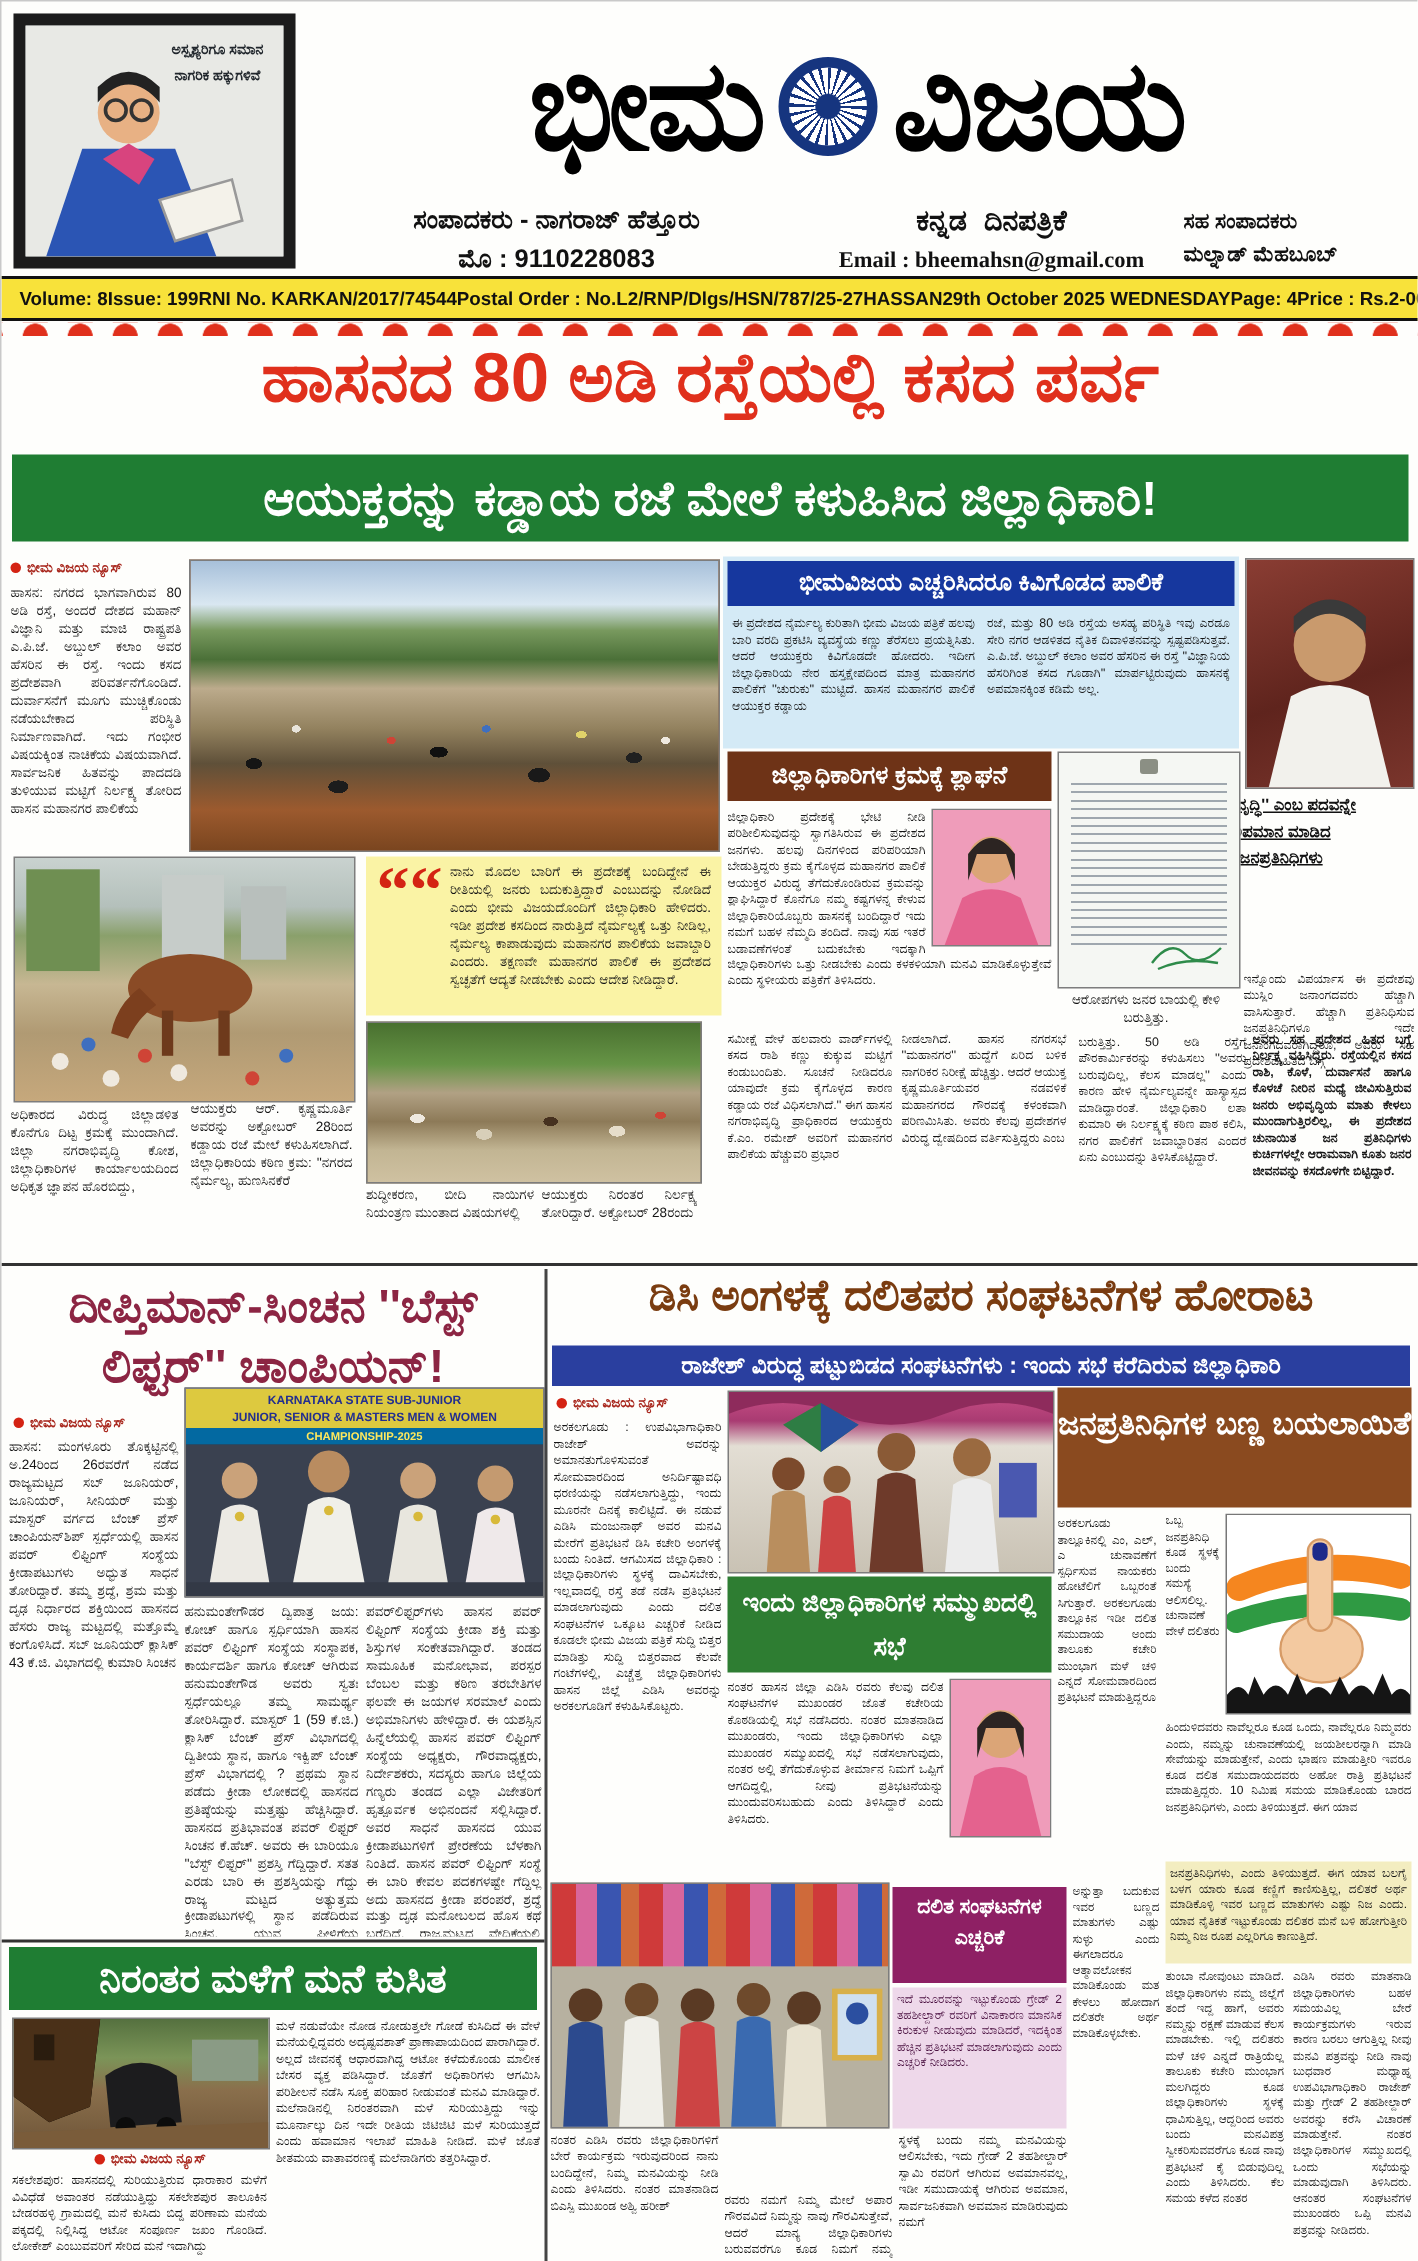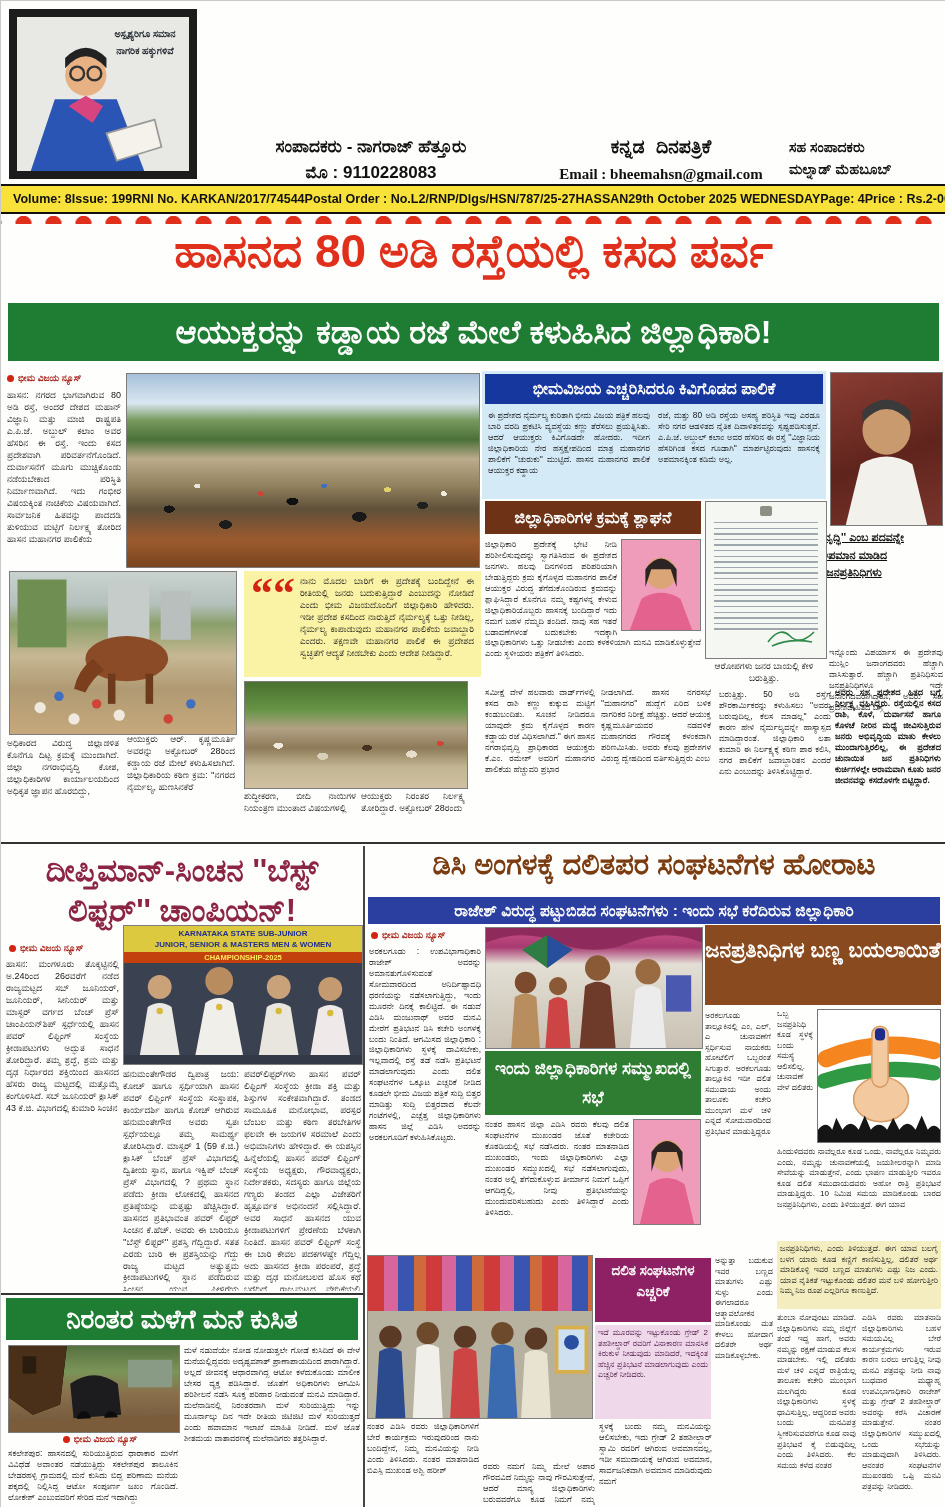--- a/index.html
+++ b/index.html
@@ -46,20 +46,25 @@
       <path d="M30 52 L40 46 L50 52 L44 62 Z" fill="#d8447e"></path>
       <circle cx="40" cy="34" r="12" fill="#e8b184"></circle>
       <path d="M28 30 Q40 16 52 30 L52 24 Q40 12 28 24 Z" fill="#222222"></path>
       <circle cx="35" cy="33" r="4" fill="none" stroke="#333" stroke-width="1.4"></circle>
       <circle cx="45" cy="33" r="4" fill="none" stroke="#333" stroke-width="1.4"></circle>
       <path d="M52 68 L80 60 L84 76 L58 84 Z" fill="#f4f2ea" stroke="#999" stroke-width="1"></path>
     </svg>
     <div class="abs" style="right:2px;top:8px;width:84px;font-size:9.5px;font-weight:bold;color:#20262c;text-align:center;line-height:1.8;">ಅಸ್ಪೃಶ್ಯರಿಗೂ ಸಮಾನ ನಾಗರಿಕ ಹಕ್ಕುಗಳಿವೆ</div>
   </div>
 
+  <div class="abs" style="left:200px;top:6px;width:740px;height:128px;display:flex;align-items:center;justify-content:center;gap:10px;">
+    <span style="font-size:84px;font-weight:900;color:#000;letter-spacing:-2px;">ಭೀಮ</span>
+    <span class="chakra"></span>
+    <span style="font-size:84px;font-weight:900;color:#000;letter-spacing:-2px;">ವಿಜಯ</span>
+  </div>
 
   <div class="abs" style="left:205px;top:136px;width:330px;text-align:center;">
     <div style="font-size:17px;font-weight:bold;color:#111;">ಸಂಪಾದಕರು - ನಾಗರಾಜ್ ಹೆತ್ತೂರು</div>
     <div style="font-size:17px;font-weight:bold;color:#111;margin-top:6px;">ಮೊ : 9110228083</div>
   </div>
   <div class="abs" style="left:540px;top:136px;width:240px;text-align:center;">
     <div style="font-size:19px;font-weight:bold;color:#111;font-family:Liberation Mono, monospace;">ಕನ್ನಡ ದಿನಪತ್ರಿಕೆ</div>
     <div style="font-family:'Liberation Serif',serif;font-size:15px;font-weight:bold;color:#111;margin-top:7px;">Email : bheemahsn@gmail.com</div>
   </div>
   <div class="abs" style="left:788px;top:138px;width:150px;">
@@ -198,21 +203,21 @@
     <span class="dot"></span>
     <span>ಭೀಮ ವಿಜಯ ನ್ಯೂಸ್</span>
   </div>
   <div class="abs body-txt" style="left:5px;top:958px;width:113px;height:332px;">ಹಾಸನ: ಮಂಗಳೂರು ತೊಕ್ಕಟ್ಟಿನಲ್ಲಿ ಅ.24ರಿಂದ 26ರವರೆಗೆ ನಡೆದ ರಾಜ್ಯಮಟ್ಟದ ಸಬ್ ಜೂನಿಯರ್, ಜೂನಿಯರ್, ಸೀನಿಯರ್ ಮತ್ತು ಮಾಸ್ಟರ್ ವರ್ಗದ ಬೆಂಚ್ ಪ್ರೆಸ್ ಚಾಂಪಿಯನ್‌ಶಿಪ್ ಸ್ಪರ್ಧೆಯಲ್ಲಿ ಹಾಸನ ಪವರ್ ಲಿಫ್ಟಿಂಗ್ ಸಂಸ್ಥೆಯ ಕ್ರೀಡಾಪಟುಗಳು ಅದ್ಭುತ ಸಾಧನೆ ತೋರಿದ್ದಾರೆ. ತಮ್ಮ ಶ್ರದ್ಧೆ, ಶ್ರಮ ಮತ್ತು ದೃಢ ನಿರ್ಧಾರದ ಶಕ್ತಿಯಿಂದ ಹಾಸನದ ಹೆಸರು ರಾಜ್ಯ ಮಟ್ಟದಲ್ಲಿ ಮತ್ತೊಮ್ಮೆ ಕಂಗೊಳಿಸಿದೆ. ಸಬ್ ಜೂನಿಯರ್ ಕ್ಲಾಸಿಕ್ 43 ಕೆ.ಜಿ. ವಿಭಾಗದಲ್ಲಿ ಕುಮಾರಿ ಸಿಂಚನ</div>
 
   <div class="photo" style="left:122px;top:924px;width:238px;height:138px;background:#333946;">
     <div style="background:#ddc93f;text-align:center;color:#232f8f;font-weight:bold;font-size:8px;line-height:1.4;padding:2px 0;">
       <div>KARNATAKA STATE SUB-JUNIOR</div>
       <div>JUNIOR, SENIOR &amp; MASTERS MEN &amp; WOMEN</div>
     </div>
-    <div style="background:#c2410c;color:#ffe85c;font-weight:bold;font-size:7.5px;text-align:center;line-height:11px;height:11px;">CHAMPIONSHIP-2025</div>
+    <div style="background:#0369a1;color:#ffe85c;font-weight:bold;font-size:7.5px;text-align:center;line-height:11px;height:11px;">CHAMPIONSHIP-2025</div>
     <svg width="100%" height="92" viewBox="0 0 120 46" preserveAspectRatio="none">
       <rect width="120" height="46" fill="#3a4150"></rect>
       <g>
         <circle cx="18" cy="12" r="6" fill="#caa27a"></circle>
           <path d="M8 46 L12 22 Q18 18 24 22 L28 46 Z" fill="#eceae4"></path>
         <circle cx="48" cy="9" r="7" fill="#b98c60"></circle>
           <path d="M36 46 L41 20 Q48 15 55 20 L60 46 Z" fill="#f0efe9"></path>
         <circle cx="78" cy="12" r="6" fill="#caa27a"></circle>
           <path d="M68 46 L72 22 Q78 18 84 22 L88 46 Z" fill="#e8e6de"></path>
         <circle cx="104" cy="13" r="6" fill="#c49a70"></circle>

